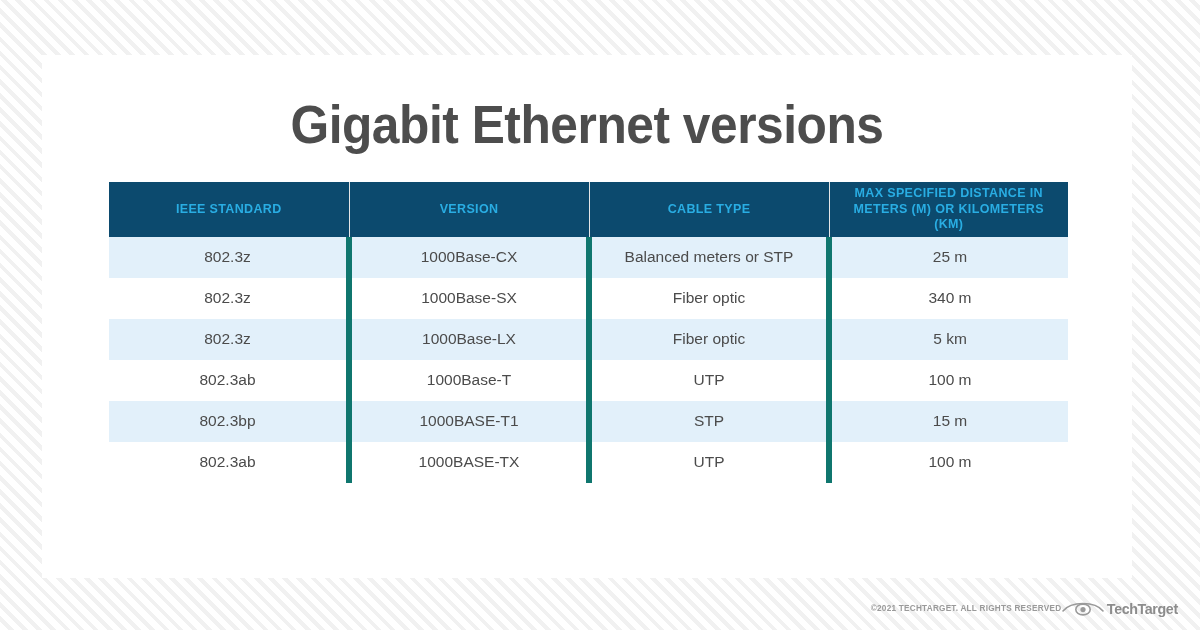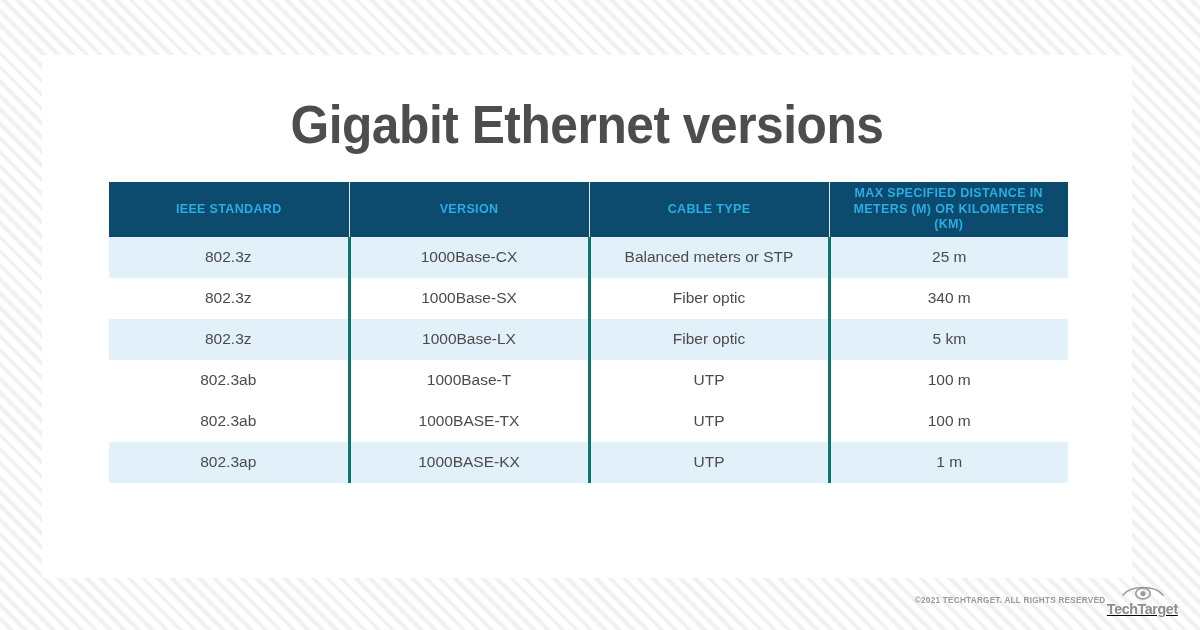--- a/index.html
+++ b/index.html
@@ -76,21 +76,21 @@
     border-right: none;
   }
 
   table#data-table td {
     color: #4b4b4b;
     font-size: 15.5px;
     text-align: center;
     vertical-align: middle;
     height: 41px;
     padding: 2px 8px;
-    border-right: 3px solid #0f766e;
+    border-right: 6px solid #0f766e;
   }
 
   table#data-table tbody tr.row-shaded td {
     background: #e2f0fa;
   }
   table#data-table tbody tr.row-plain td {
     background: #ffffff;
   }
 
   col.c0 { width: 240px; }
@@ -109,24 +109,23 @@
   #copyright-text {
     color: #9a9a9a;
     font-size: 8.2px;
     letter-spacing: 0.25px;
     font-weight: bold;
     white-space: nowrap;
   }
 
   #brand-logo {
     display: flex;
-    flex-direction: column;
+    flex-direction: row;
     align-items: center;
     line-height: 1;
-    text-decoration: underline;
   }
 
   #brand-eye-icon { display: block; }
 
   #brand-wordmark {
     color: #8c8c8c;
     font-size: 15px;
     font-weight: bold;
     letter-spacing: -0.4px;
     margin-top: 1px;
@@ -174,31 +173,31 @@
           <td>1000Base-LX</td>
           <td>Fiber optic</td>
           <td>5 km</td>
         </tr>
         <tr class="row-plain">
           <td>802.3ab</td>
           <td>1000Base-T</td>
           <td>UTP</td>
           <td>100 m</td>
         </tr>
+        <tr class="row-shaded">
+          <td>802.3bp</td>
+          <td>1000BASE-T1</td>
+          <td>STP</td>
+          <td>15 m</td>
+        </tr>
         <tr class="row-plain">
           <td>802.3ab</td>
           <td>1000BASE-TX</td>
           <td>UTP</td>
           <td>100 m</td>
-        </tr>
-        <tr class="row-shaded">
-          <td>802.3ap</td>
-          <td>1000BASE-KX</td>
-          <td>UTP</td>
-          <td>1 m</td>
         </tr>
       </tbody>
     </table>
   </div>
 
 </div>
 
 <div id="footer">
   <span id="copyright-text">©2021 TECHTARGET. ALL RIGHTS RESERVED</span>
   <div id="brand-logo">

